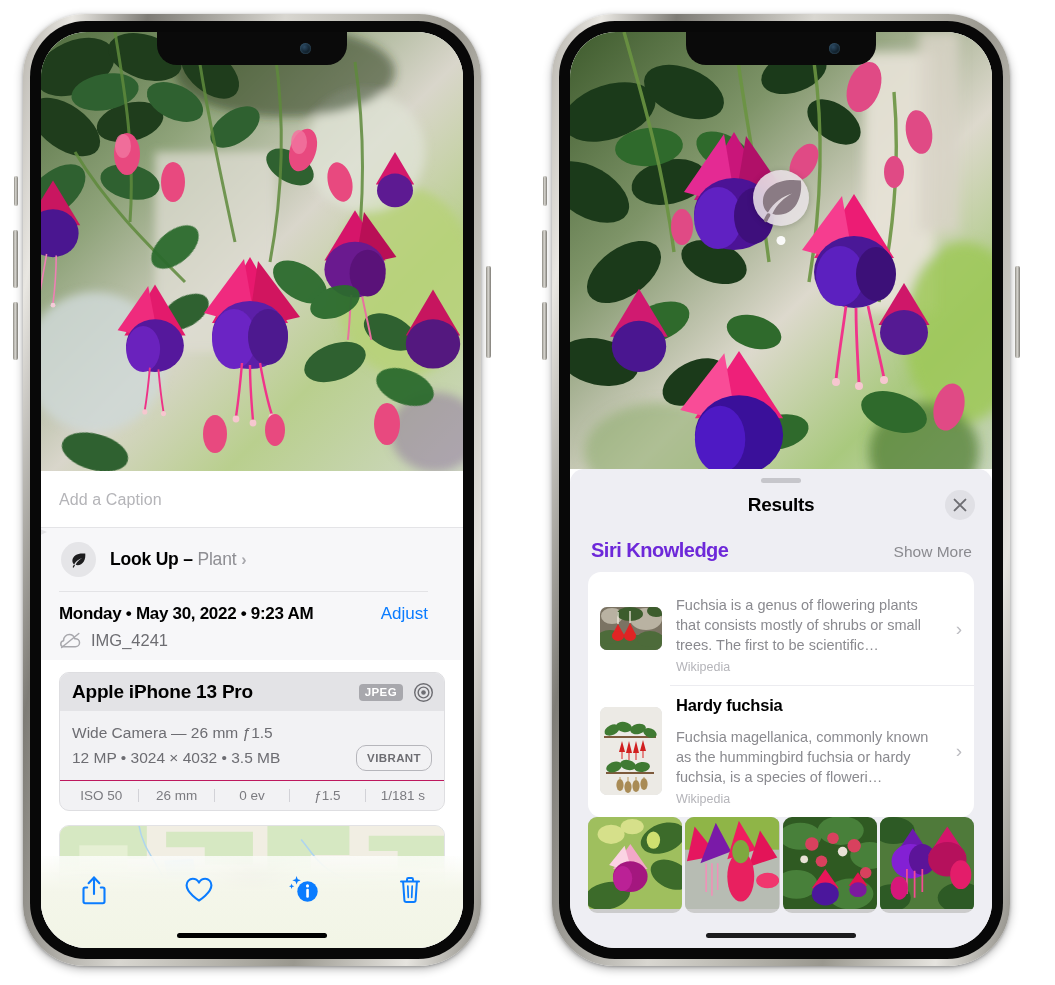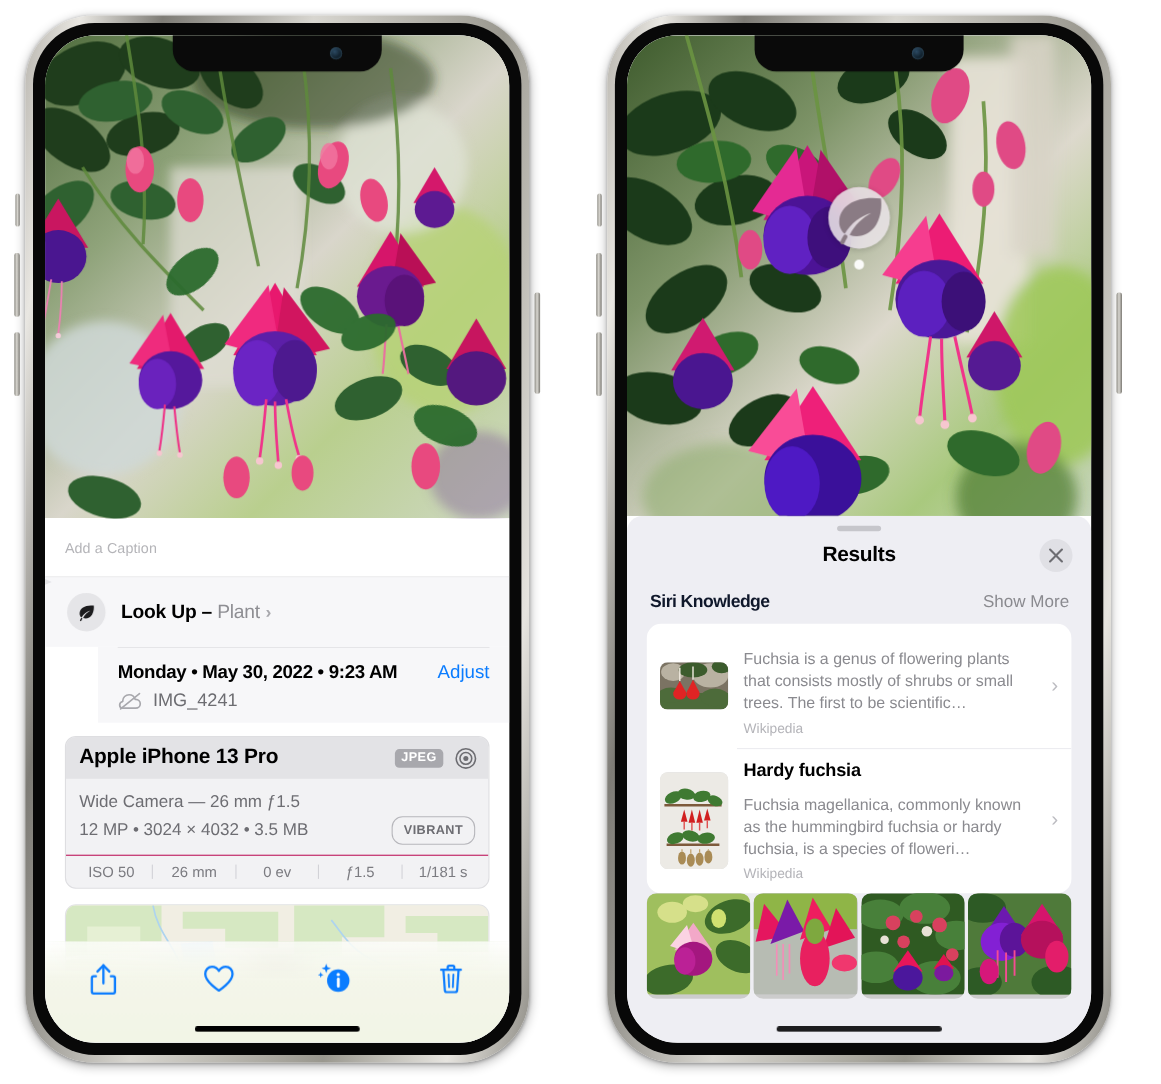--- a/index.html
+++ b/index.html
@@ -75,21 +75,21 @@
   .photo svg { display: block; width: 100%; height: 100%; }
 
   
   .info-sheet {
     position: absolute; left: 0; right: 0; top: 439px; bottom: 0;
     background: #ffffff;
     display: flex; flex-direction: column;
   }
   .caption-row {
     padding: 20px 18px 18px 18px;
-    font-size: 13px; color: #b4b4b8; letter-spacing: .1px;
+    font-size: 16px; color: #b4b4b8; letter-spacing: .1px;
     background: #fff;
     border-bottom: 1px solid #e4e4e7;
   }
   .lookup-row {
     display: flex; align-items: center; gap: 14px;
     padding: 14px 18px 14px 20px;
     background: #f7f7f9;
     position: relative;
   }
   .leaf-badge {
@@ -97,21 +97,21 @@
     background: #e5e5e8; display: flex; align-items: center; justify-content: center;
     flex: 0 0 auto;
   }
   .spark { position: absolute; }
   .spark.s1 { left: -13px; top: -7px; }
   .lookup-text { font-size: 17.5px; font-weight: 700; color: #000; letter-spacing: -.2px; }
   .lookup-text .dash { font-weight: 700; }
   .lookup-sub { font-weight: 400; color: #8e8e93; }
   .chev-sm { color: #a9a9ae; font-size: 16px; margin-left: 5px; }
 
-  .meta-block { background: #f7f7f9; padding: 0 18px 10px 18px; margin-left: 48px; }
+  .meta-block { background: #f7f7f9; padding: 0 35px 10px 18px; }
   .meta-divider { height: 1px; background: #e3e3e6; margin: 0 0 12px 0; }
   .meta-row1 { display: flex; align-items: baseline; justify-content: space-between; }
   .meta-date { font-size: 17px; font-weight: 700; color: #000; letter-spacing: -.3px; }
   .adjust-link { font-size: 17px; color: #0a7cff; }
   .meta-row2 { display: flex; align-items: center; gap: 9px; margin-top: 7px; }
   .meta-filename { font-size: 16.5px; color: #6d6d72; }
 
   .camera-card {
     margin: 12px 18px 0 18px;
     border-radius: 10px; overflow: hidden;
@@ -182,21 +182,21 @@
   .results-title { font-size: 19px; font-weight: 700; color: #000; letter-spacing: -.3px; }
   .close-btn {
     position: absolute; right: 17px; top: 50%; transform: translateY(-50%);
     width: 30px; height: 30px; border-radius: 50%; background: #e0e0e5;
     display: flex; align-items: center; justify-content: center;
   }
   .section-head {
     display: flex; align-items: baseline; justify-content: space-between;
     padding: 12px 20px 10px 21px;
   }
-  .section-title { font-size: 16px; font-weight: 700; color: #0f172a; letter-spacing: -.5px; }
+  .section-title { font-size: 20px; font-weight: 700; color: #6d28d9; letter-spacing: -.5px; }
   .show-more { font-size: 15.5px; color: #8a8a8f; }
 
   .knowledge-card {
     margin: 0 18px; background: #fff; border-radius: 13px; overflow: hidden;
   }
   .k-row { display: flex; align-items: center; padding: 11px 12px; gap: 14px; position: relative; }
   .k-row + .k-row::before {
     content: ""; position: absolute; left: 82px; right: 0; top: 0; height: 1px; background: #ececf0;
   }
   .k-thumb { flex: 0 0 auto; border-radius: 7px; overflow: hidden; background: #ddd; }

